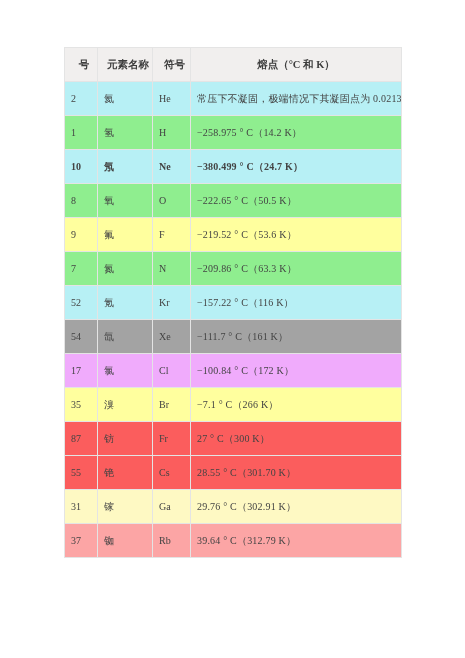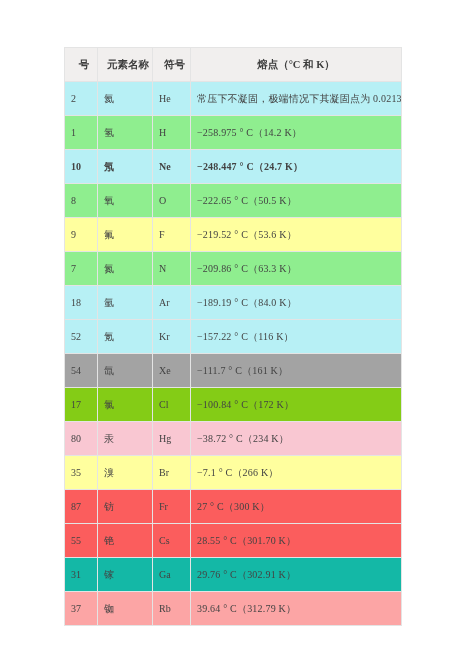--- a/index.html
+++ b/index.html
@@ -99,89 +99,77 @@
           <tr style="background: rgb(143, 238, 143);">
             <td class="cell-num">1</td>
             <td class="cell-name">氢</td>
             <td class="cell-sym">H</td>
             <td class="cell-mp">−258.975 ° C（14.2 K）</td>
           </tr>
           <tr style="background: rgb(183, 240, 245); font-weight: bold;">
             <td class="cell-num">10</td>
             <td class="cell-name">氖</td>
             <td class="cell-sym">Ne</td>
-            <td class="cell-mp">−248.447 ° C（24.7 K）</td>
+            <td class="cell-mp">−380.499 ° C（24.7 K）</td>
           </tr>
           <tr style="background: rgb(143, 238, 143);">
             <td class="cell-num">8</td>
             <td class="cell-name">氧</td>
             <td class="cell-sym">O</td>
             <td class="cell-mp">−222.65 ° C（50.5 K）</td>
           </tr>
           <tr style="background: rgb(255, 255, 158);">
             <td class="cell-num">9</td>
             <td class="cell-name">氟</td>
             <td class="cell-sym">F</td>
             <td class="cell-mp">−219.52 ° C（53.6 K）</td>
           </tr>
           <tr style="background: rgb(143, 238, 143);">
             <td class="cell-num">7</td>
             <td class="cell-name">氮</td>
             <td class="cell-sym">N</td>
             <td class="cell-mp">−209.86 ° C（63.3 K）</td>
           </tr>
           <tr style="background: rgb(183, 240, 245);">
-            <td class="cell-num">18</td>
-            <td class="cell-name">氩</td>
-            <td class="cell-sym">Ar</td>
-            <td class="cell-mp">−189.19 ° C（84.0 K）</td>
-          </tr>
-          <tr style="background: rgb(183, 240, 245);">
             <td class="cell-num">52</td>
             <td class="cell-name">氪</td>
             <td class="cell-sym">Kr</td>
             <td class="cell-mp">−157.22 ° C（116 K）</td>
           </tr>
           <tr style="background: #a3a3a3;">
             <td class="cell-num">54</td>
             <td class="cell-name">氙</td>
             <td class="cell-sym">Xe</td>
             <td class="cell-mp">−111.7 ° C（161 K）</td>
           </tr>
-          <tr style="background: #84cc16;">
+          <tr style="background: #f0abfc;">
             <td class="cell-num">17</td>
             <td class="cell-name">氯</td>
             <td class="cell-sym">Cl</td>
             <td class="cell-mp">−100.84 ° C（172 K）</td>
-          </tr>
-          <tr style="background: rgb(249, 199, 210);">
-            <td class="cell-num">80</td>
-            <td class="cell-name">汞</td>
-            <td class="cell-sym">Hg</td>
-            <td class="cell-mp">−38.72 ° C（234 K）</td>
           </tr>
           <tr style="background: rgb(255, 255, 158);">
             <td class="cell-num">35</td>
             <td class="cell-name">溴</td>
             <td class="cell-sym">Br</td>
             <td class="cell-mp">−7.1 ° C（266 K）</td>
           </tr>
           <tr style="background: rgb(251, 93, 93);">
             <td class="cell-num">87</td>
             <td class="cell-name">钫</td>
             <td class="cell-sym">Fr</td>
             <td class="cell-mp">27 ° C（300 K）</td>
           </tr>
           <tr style="background: rgb(251, 93, 93);">
             <td class="cell-num">55</td>
             <td class="cell-name">铯</td>
             <td class="cell-sym">Cs</td>
             <td class="cell-mp">28.55 ° C（301.70 K）</td>
           </tr>
-          <tr style="background: #14b8a6;">
+          <tr style="background: #fef9c3;">
             <td class="cell-num">31</td>
             <td class="cell-name">镓</td>
             <td class="cell-sym">Ga</td>
             <td class="cell-mp">29.76 ° C（302.91 K）</td>
           </tr>
           <tr style="background: #fca5a5;">
             <td class="cell-num">37</td>
             <td class="cell-name">铷</td>
             <td class="cell-sym">Rb</td>
             <td class="cell-mp">39.64 ° C（312.79 K）</td>

